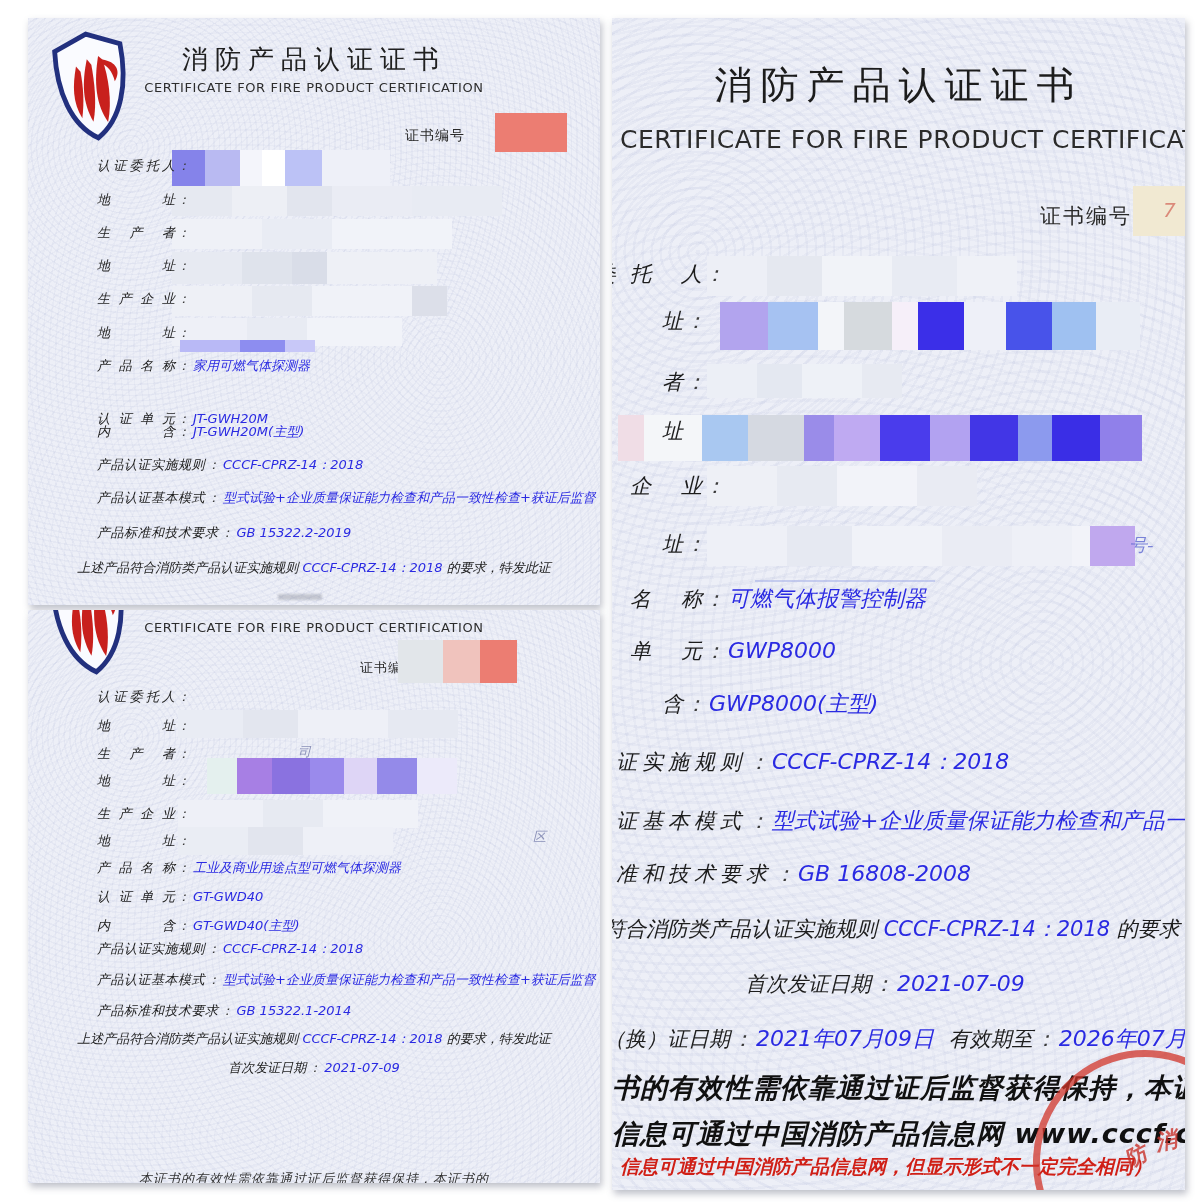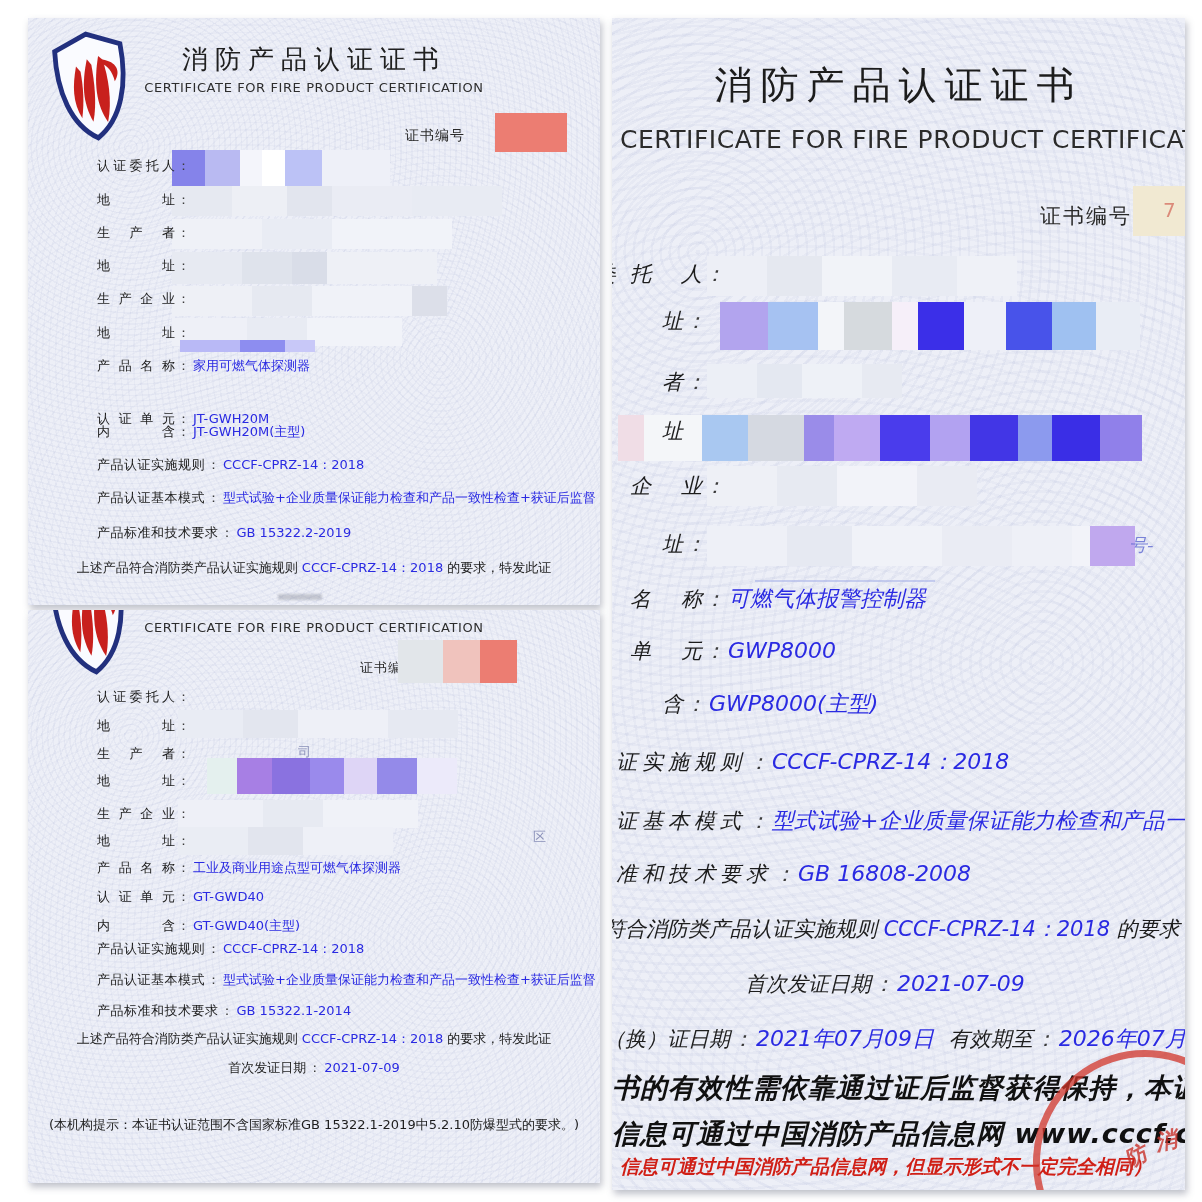--- a/index.html
+++ b/index.html
@@ -13,21 +13,21 @@
       repeating-radial-gradient(circle at 72% 58%, rgba(125,138,190,.06) 0 1.5px, transparent 1.5px 6.5px),
       repeating-radial-gradient(circle at 38% 92%, rgba(125,138,190,.05) 0 1.5px, transparent 1.5px 7.5px);}
   .c1{left:28px;top:18px;width:572px;height:587px;}
   .c2{left:28px;top:610px;width:572px;height:573px;}
   .c3{left:612px;top:18px;width:573px;height:1172px;
     background-image:
       repeating-radial-gradient(circle at 15% 20%, rgba(125,138,190,.07) 0 2.5px, transparent 2.5px 9px),
       repeating-radial-gradient(circle at 75% 55%, rgba(125,138,190,.06) 0 2.5px, transparent 2.5px 10px),
       repeating-radial-gradient(circle at 35% 90%, rgba(125,138,190,.05) 0 2.5px, transparent 2.5px 11px);}
 
-  .r{position:absolute;white-space:nowrap;color:#1d1d1d;}
+  .r{position:absolute;white-space:nowrap;color:#1d1d1d;font-style:italic;}
   .c1 .r,.c2 .r{font-size:13px;left:69px;line-height:18px;}
   .lbl{display:inline-block;text-align:justify;text-align-last:justify;vertical-align:top;color:#1c1c1c;}
   .c1 .lbl,.c2 .lbl{width:78px;}
   .c1 .lbl.long,.c2 .lbl.long{width:auto;text-align-last:auto;letter-spacing:.5px;}
   .sep{color:#3b3b3b;padding:0 3px 0 2px;}
   .val{color:#2a2ae2;}
   .center{left:0 !important;width:100%;text-align:center;}
 
   .title1{position:absolute;top:24px;left:0;width:100%;text-align:center;font-size:26px;
     letter-spacing:7px;color:#202020;}
@@ -213,22 +213,22 @@
     <div class="r" style="top:330px"><span class="lbl long">产品认证实施规则</span><span class="sep">：</span><span class="val">CCCF-CPRZ-14：2018</span></div>
     <div class="r" style="top:361px"><span class="lbl long">产品认证基本模式</span><span class="sep">：</span><span class="val">型式试验+企业质量保证能力检查和产品一致性检查+获证后监督</span></div>
     <div class="r" style="top:392px"><span class="lbl long">产品标准和技术要求</span><span class="sep">：</span><span class="val">GB 15322.1-2014</span></div>
 
     <div class="r center" style="top:420px">
       <span class="black">上述产品符合消防类产品认证实施规则 </span><span class="blue">CCCF-CPRZ-14：2018</span><span class="black"> 的要求，特发此证</span>
     </div>
     <div class="r center" style="top:449px">
       <span class="black">首次发证日期</span><span class="sep">：</span><span class="val">2021-07-09</span>
     </div>
-    <div class="r center" style="top:506px">
-      <span class="black">(本机构提示：本证书认证范围不含国家标准GB 15322.1-2019中5.2.10防爆型式的要求。)</span>
+    <div class="r center" style="top:560px;letter-spacing:1px;color:#333;">
+      <span>本证书的有效性需依靠通过证后监督获得保持，本证书的</span>
     </div>
   </section>
 
   
   <section class="cert c3">
     <div class="title3">消防产品认证证书</div>
     <div class="sub3">CERTIFICATE FOR FIRE PRODUCT CERTIFICATION</div>
     <div class="certno3">证书编号</div>
     <div class="blk" style="left: 521px; top: 168px; width: 62px; height: 50px; background-color: rgb(241, 233, 210);"></div>
     <div class="r" style="left:551px;top:178px;font-size:20px;color:rgba(200,60,50,.55);"><span>7</span></div>

